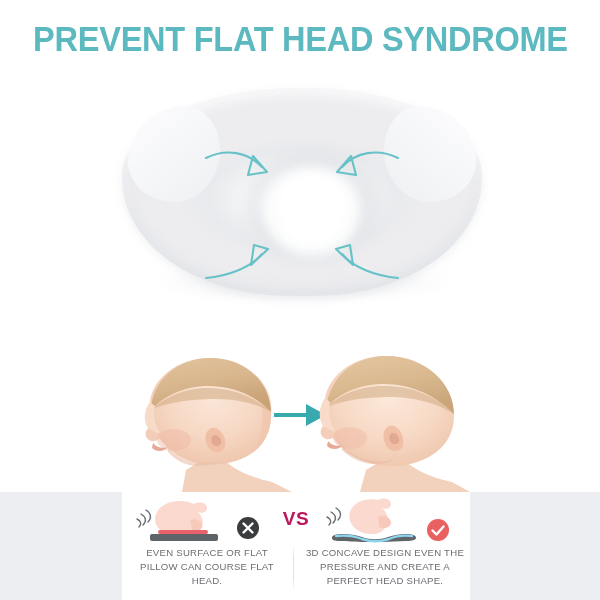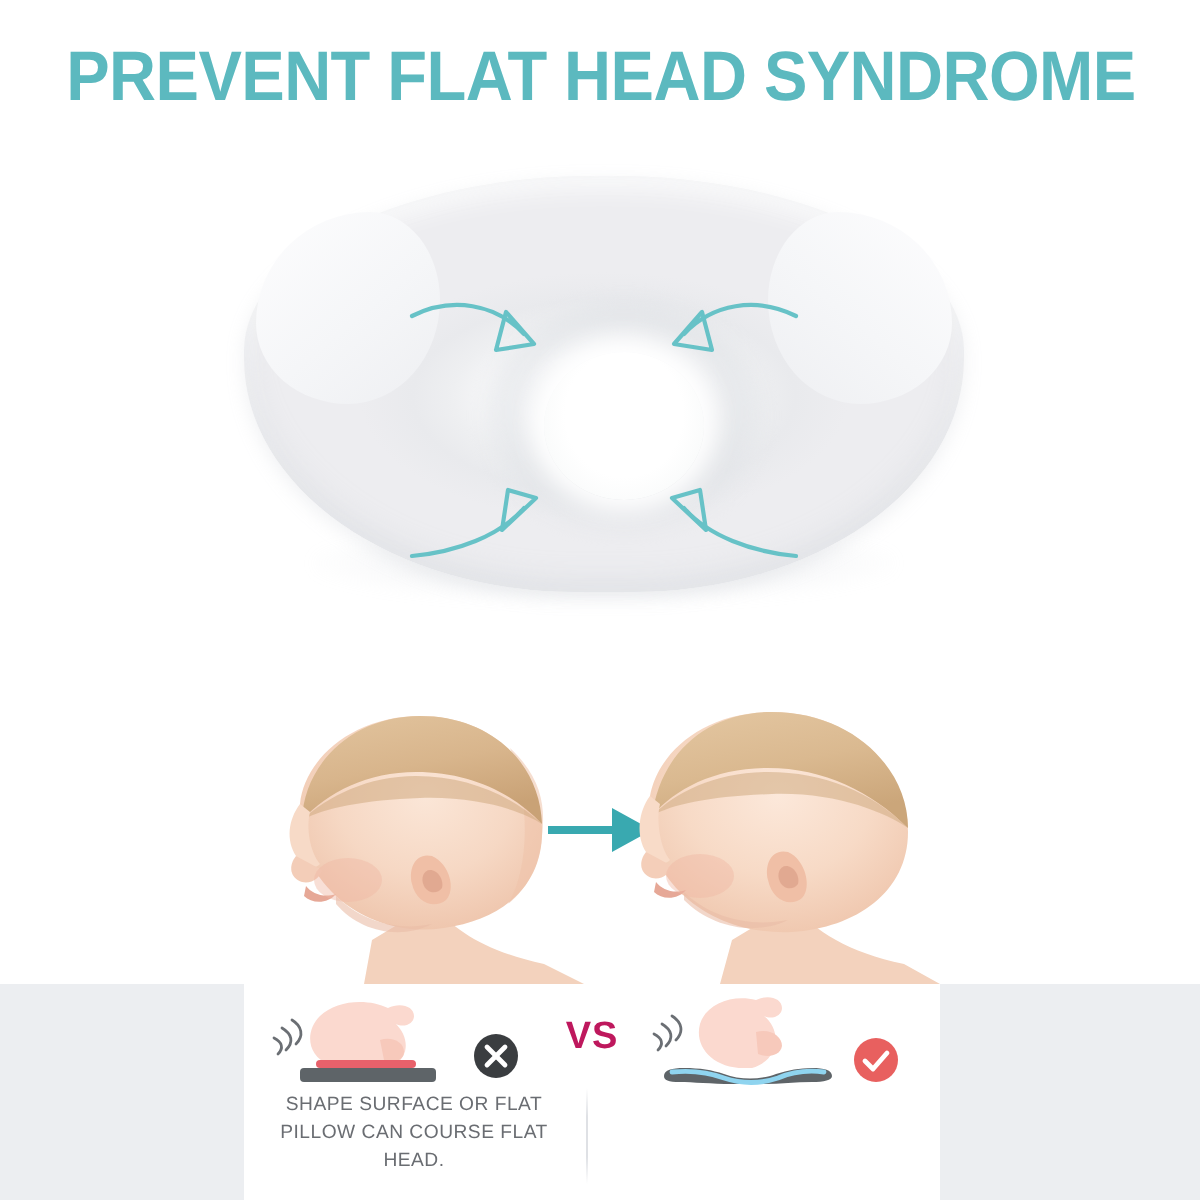--- a/index.html
+++ b/index.html
@@ -329,14 +329,15 @@
                  C80 42 88 41 96 42" stroke="#8fd4ef" stroke-width="2.4" fill="none" stroke-linecap="round"></path>
 
         <circle cx="122" cy="36" r="11" fill="#e8605f"></circle>
         <path d="M116.5 36.5 L120.5 40.5 L127.5 32.5" stroke="#ffffff" stroke-width="2.4" fill="none" stroke-linecap="round" stroke-linejoin="round"></path>
       </svg>
     </div>
   </div>
 
   <div class="col-divider"></div>
 
-  <div class="caption cap-left">SHAPE SURFACE OR FLAT PILLOW CAN COURSE FLAT HEAD.</div>
+  <div class="caption cap-left">EVEN SURFACE OR FLAT PILLOW CAN COURSE FLAT HEAD.</div>
+  <div class="caption cap-right">3D CONCAVE DESIGN EVEN THE PRESSURE AND CREATE A PERFECT HEAD SHAPE.</div>
 </div>
 
 </body></html>

